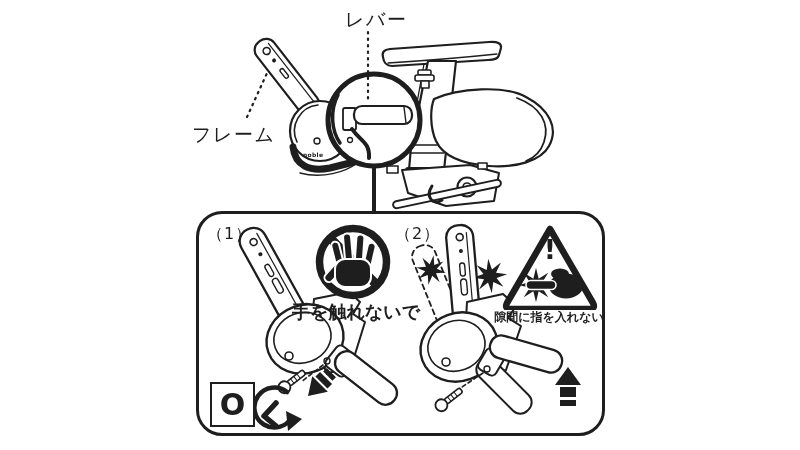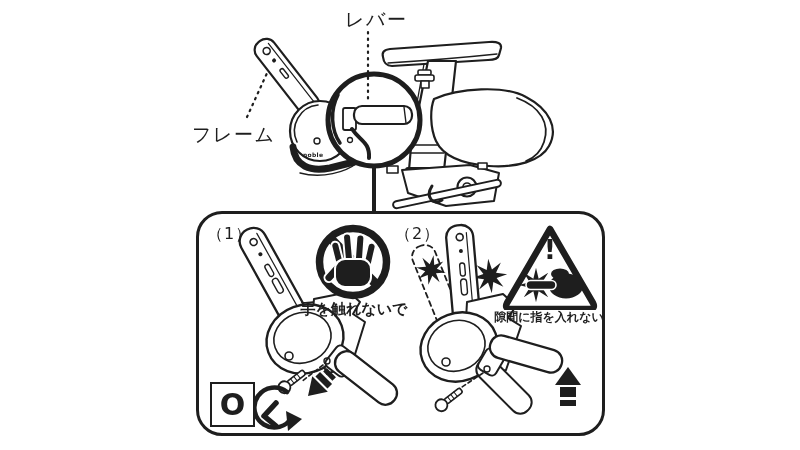--- a/index.html
+++ b/index.html
@@ -197,21 +197,21 @@
         <rect x="-16.5" y="-27" width="8" height="28" rx="4" transform="rotate(-14)"></rect>
         <rect x="-7.5" y="-32" width="8" height="32" rx="4" transform="rotate(-5)"></rect>
         <rect x="1.5" y="-31" width="8" height="31" rx="4" transform="rotate(4)"></rect>
         <rect x="10" y="-26" width="8" height="26" rx="4" transform="rotate(13)"></rect>
         <g transform="translate(-19,7) rotate(-48)">
             <rect x="-12" y="-4.5" width="25" height="9" rx="4.5"></rect>
           </g>
         <rect x="-18" y="-6" width="36" height="28" rx="10"></rect>
       </g>
     </svg>
-    <div class="abs caption" style="left:93px;top:86px;width:124px;font-size:15px">手を触れないで</div>
+    <div class="abs caption" style="left:93px;top:86px;width:124px;font-size:18px">手を触れないで</div>
 
     <svg class="abs" style="left:303px;top:10px" width="96" height="86" viewBox="0 0 96 86">
       <path d="M48,5 L91,79 Q94,85 87,85 L9,85 Q2,85 5,79 Z" fill="#fff" stroke="#1e1e1e" stroke-width="6.5" stroke-linejoin="round"></path>
       <g>
         <polygon transform="translate(34,61) scale(1.15)" fill="#1e1e1e" points="15,0 5.5,2.3 10.6,10.6 2.3,5.5 0,15 -2.3,5.5 -10.6,10.6 -5.5,2.3 -15,0 -5.5,-2.3 -10.6,-10.6 -2.3,-5.5 0,-15 2.3,-5.5 10.6,-10.6 5.5,-2.3"></polygon>
         <ellipse cx="64" cy="62" rx="17" ry="12.5" fill="#1e1e1e"></ellipse>
         <ellipse cx="58" cy="50" rx="9" ry="5.5" fill="#1e1e1e"></ellipse>
         <rect x="24" y="56.5" width="30" height="9" rx="4.5" fill="#1e1e1e" stroke="#fff" stroke-width="1.6"></rect>
       </g>
     </svg>

